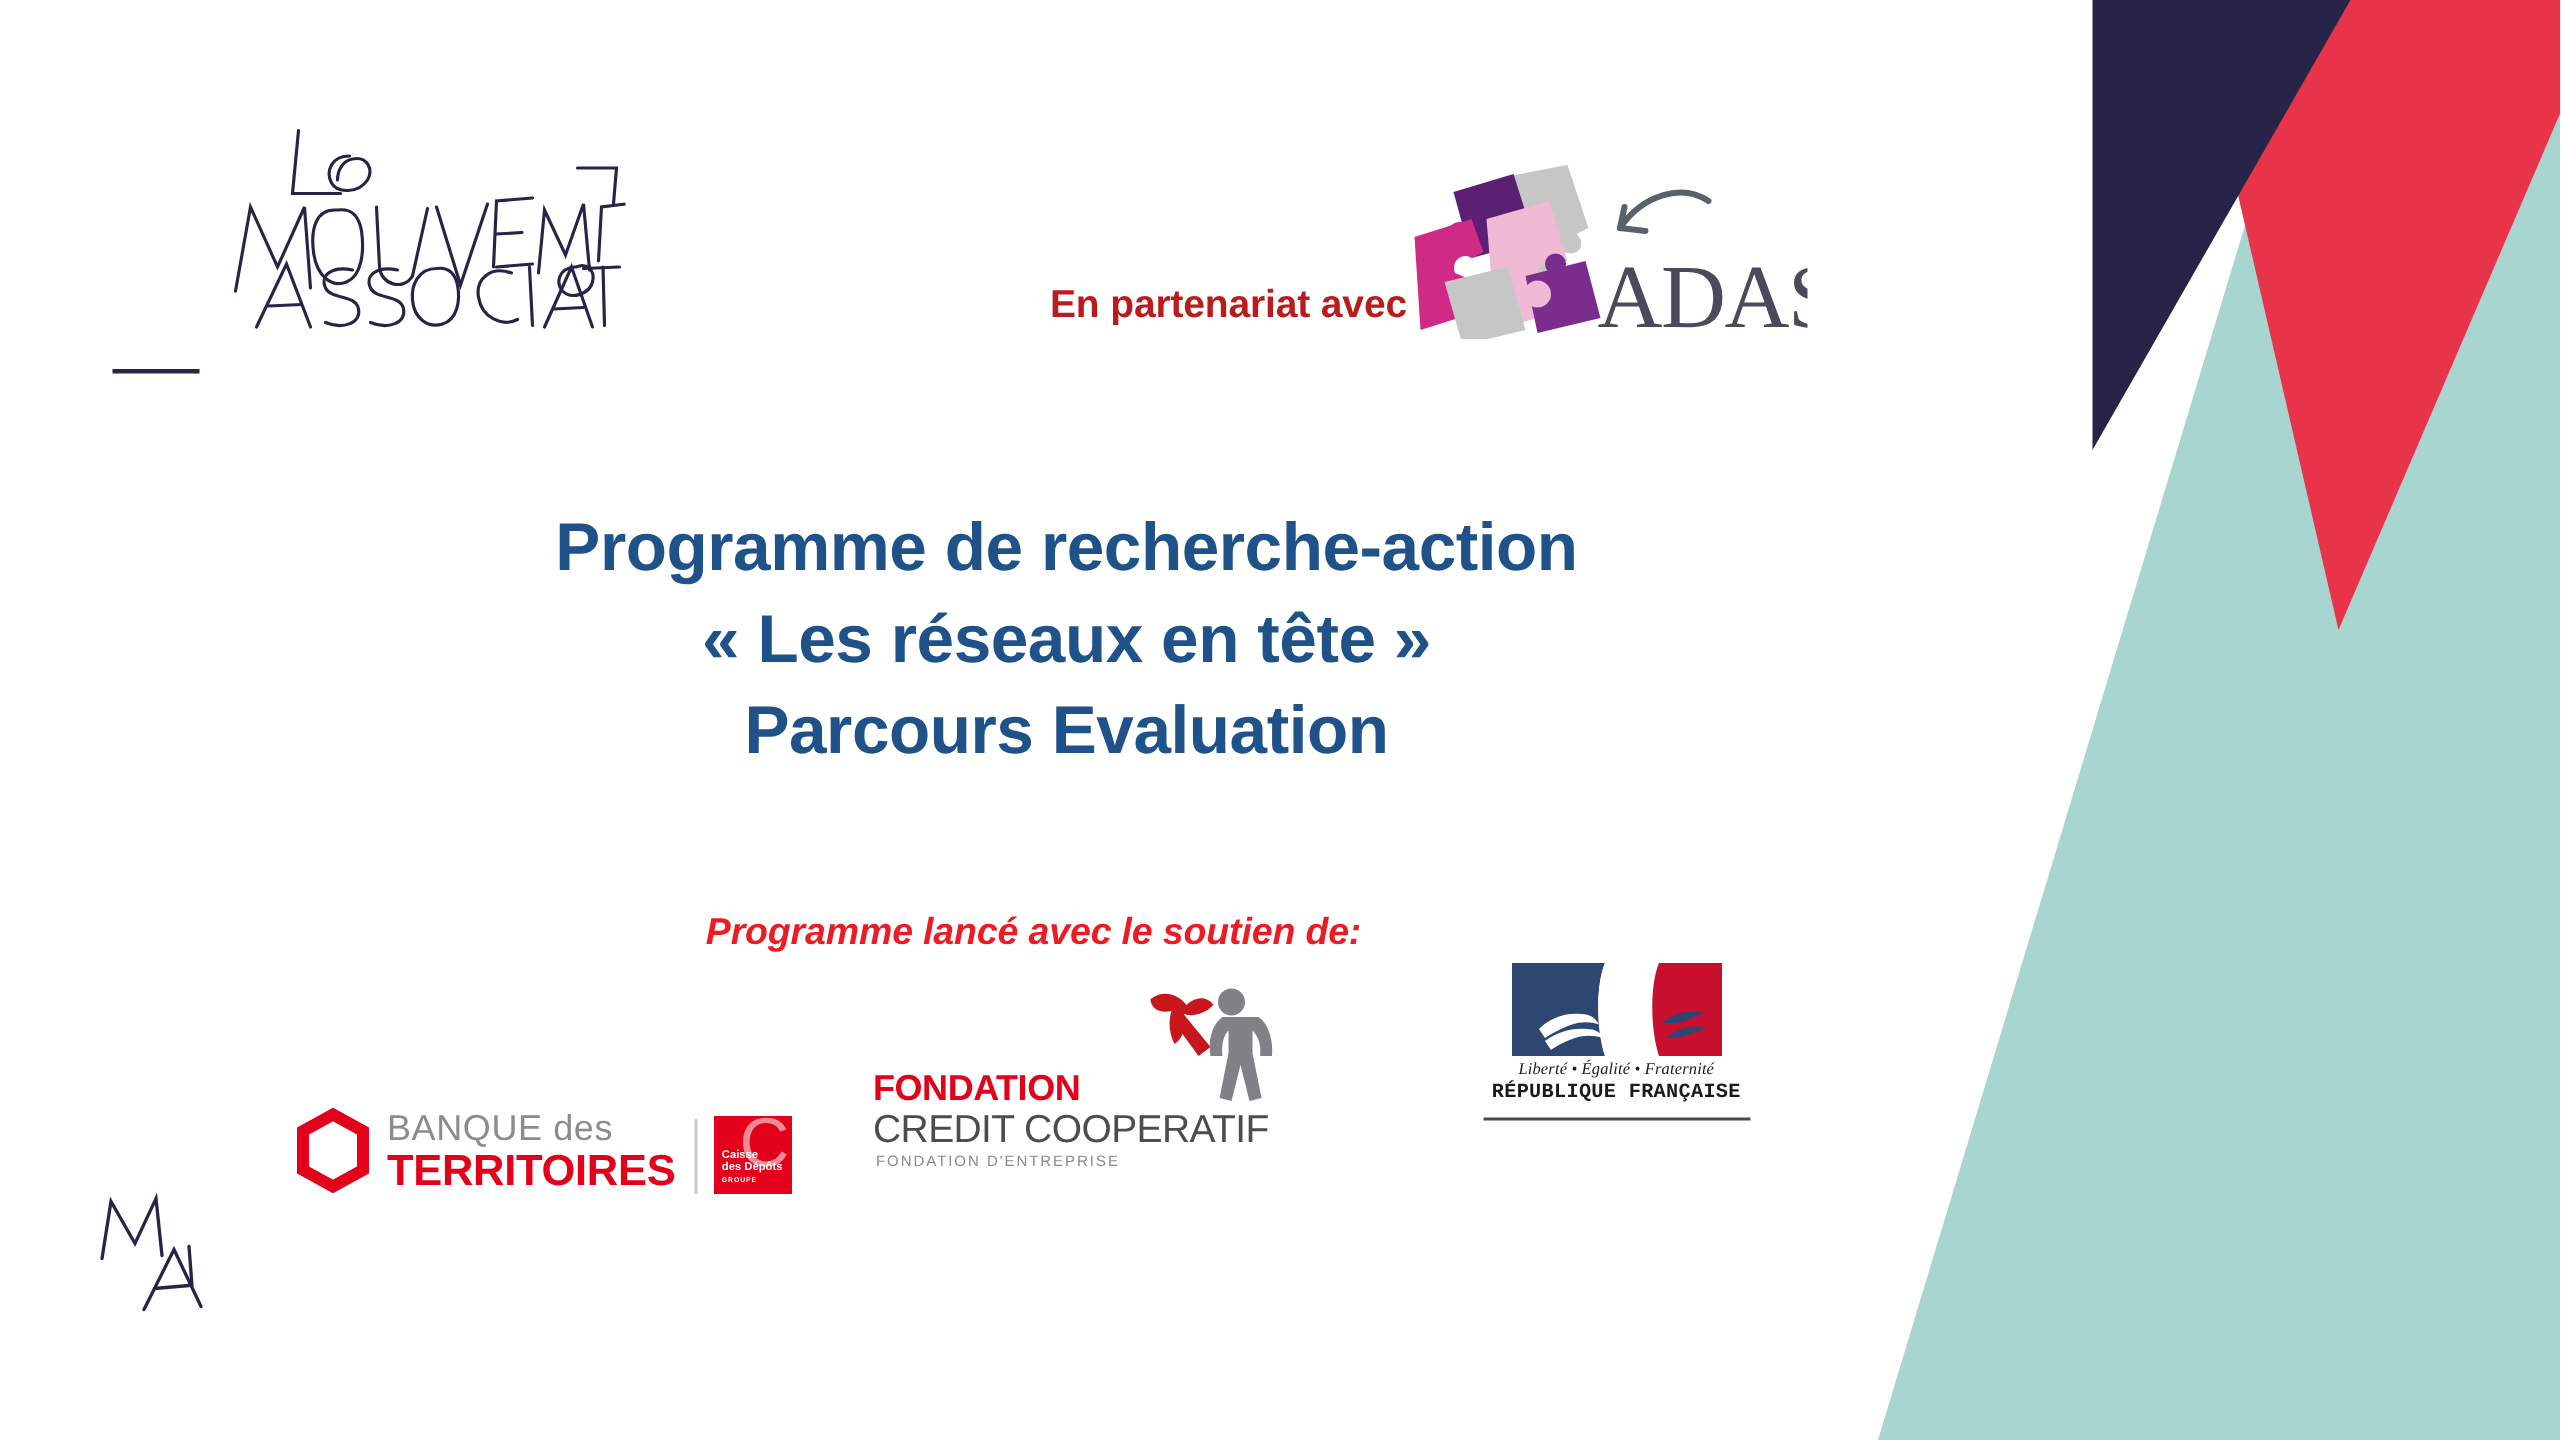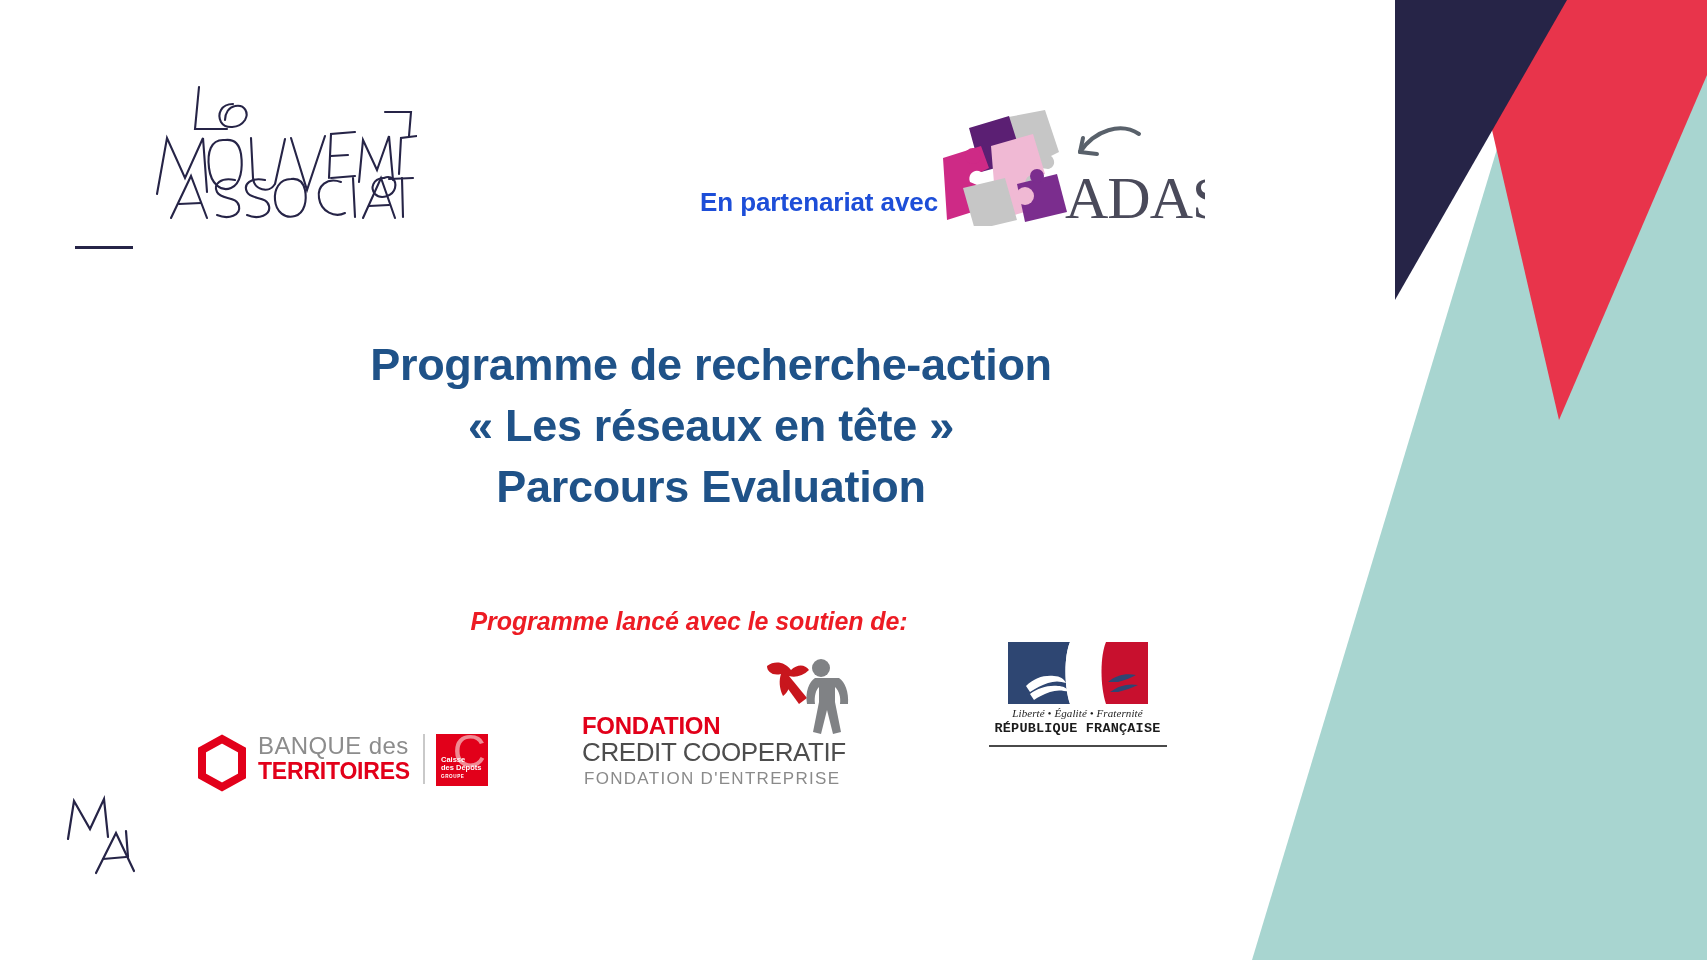--- a/index.html
+++ b/index.html
@@ -52,21 +52,21 @@
     height: 80px;
   }
 
   
   .partner-label {
     position: absolute;
     left: 700px;
     top: 187px;
     font-size: 26px;
     font-weight: bold;
-    color: #1d4ed8;
+    color: #b91c1c;
     letter-spacing: -0.1px;
     white-space: nowrap;
   }
 
   
   .adasi-logo {
     position: absolute;
     left: 925px;
     top: 104px;
     width: 280px;
@@ -110,37 +110,37 @@
     width: 1010px;
     height: 190px;
   }
 
   
   .bdt {
     position: absolute;
     left: 10px;
     top: 98px;
     display: flex;
-    align-items: flex-start;
+    align-items: flex-end;
     height: 62px;
   }
   .bdt-hex { width: 54px; height: 58px; flex: 0 0 auto; }
   .bdt-words {
     margin-left: 9px;
     line-height: 1;
   }
   .bdt-l1 {
     font-size: 24px;
     color: #8C8C8C;
     letter-spacing: 0.4px;
     font-weight: normal;
   }
   .bdt-l1 .des { color: #8C8C8C; }
   .bdt-l2 {
-    font-size: 23px;
+    font-size: 29px;
     font-weight: bold;
     color: #E2001A;
     letter-spacing: -0.2px;
     margin-top: 2px;
   }
   .bdt-sep {
     width: 2px;
     height: 50px;
     background: #C9C9C9;
     margin: 0 11px 0 13px;
@@ -191,21 +191,21 @@
     letter-spacing: -0.3px;
   }
   .fcc-l2 {
     font-size: 26px;
     font-weight: normal;
     color: #4D4D4D;
     letter-spacing: -0.4px;
     margin-top: 1px;
   }
   .fcc-l3 {
-    font-size: 17px;
+    font-size: 10px;
     color: #8A8A8A;
     letter-spacing: 1.3px;
     margin-top: 5px;
     margin-left: 2px;
   }
 
   
   .mefr {
     position: absolute;
     left: 785px;

